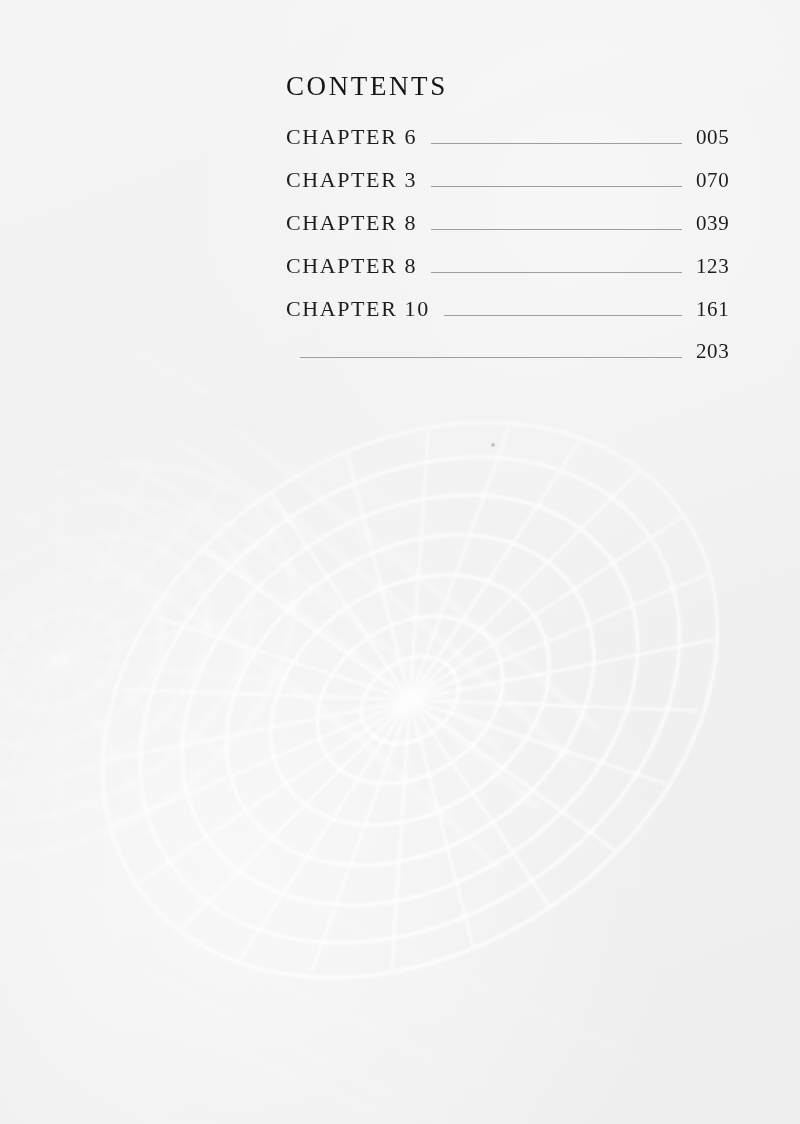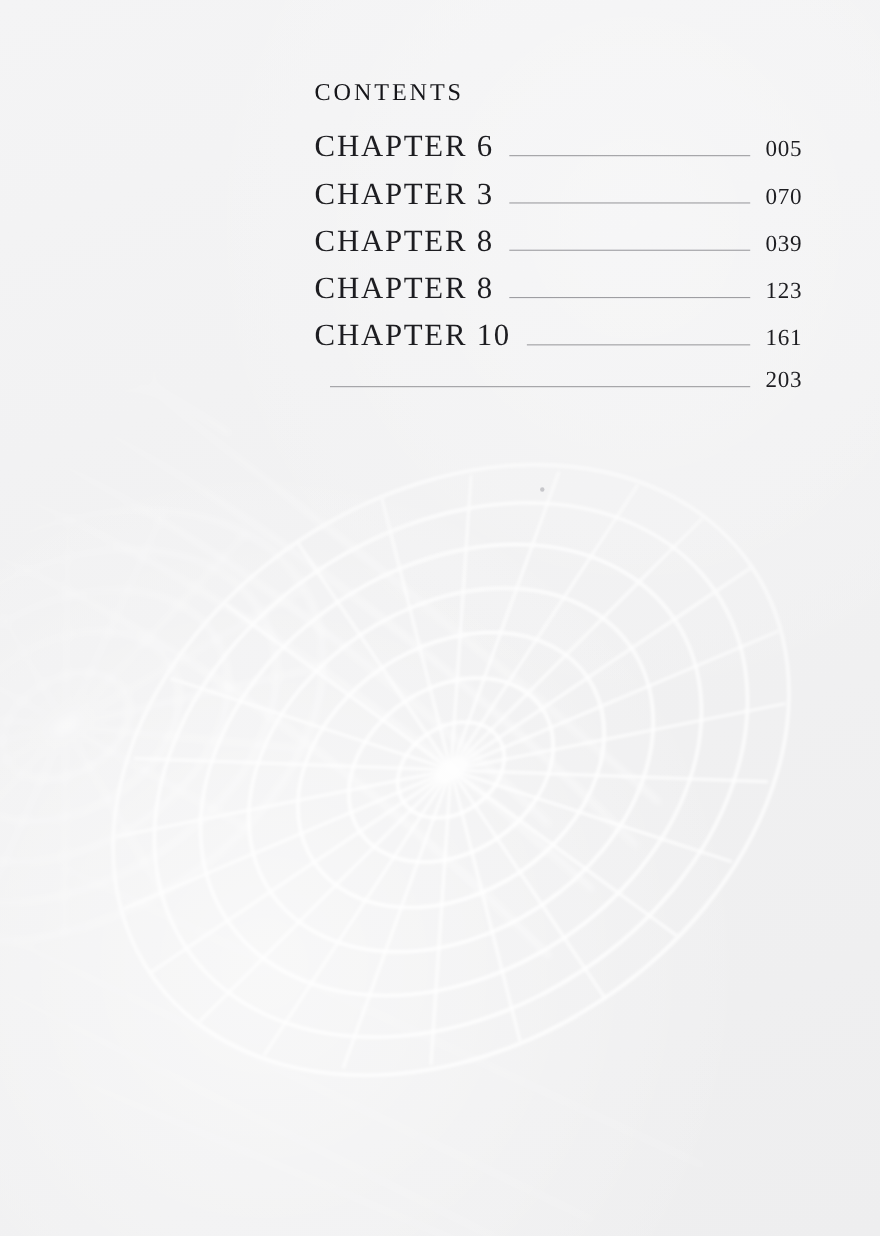--- a/index.html
+++ b/index.html
@@ -43,37 +43,37 @@
 
   
   #contents {
     position: absolute;
     left: 286px;
     top: 72px;
     width: 456px;
   }
 
   #contents-title {
-    font-size: 22px;
+    font-size: 27px;
     letter-spacing: 2.6px;
     color: #16161a;
     font-weight: 400;
     margin: 0 0 22px 0;
     line-height: 1.1;
   }
 
   .toc-row {
     display: flex;
     align-items: baseline;
     margin-bottom: 13px;
     height: 30px;
   }
 
   .toc-label {
-    font-size: 28px;
+    font-size: 22px;
     letter-spacing: 1.6px;
     color: #1d1d21;
     white-space: nowrap;
     flex: 0 0 auto;
   }
 
   .toc-leader {
     flex: 1 1 auto;
     height: 1px;
     background: #8e8e93;

